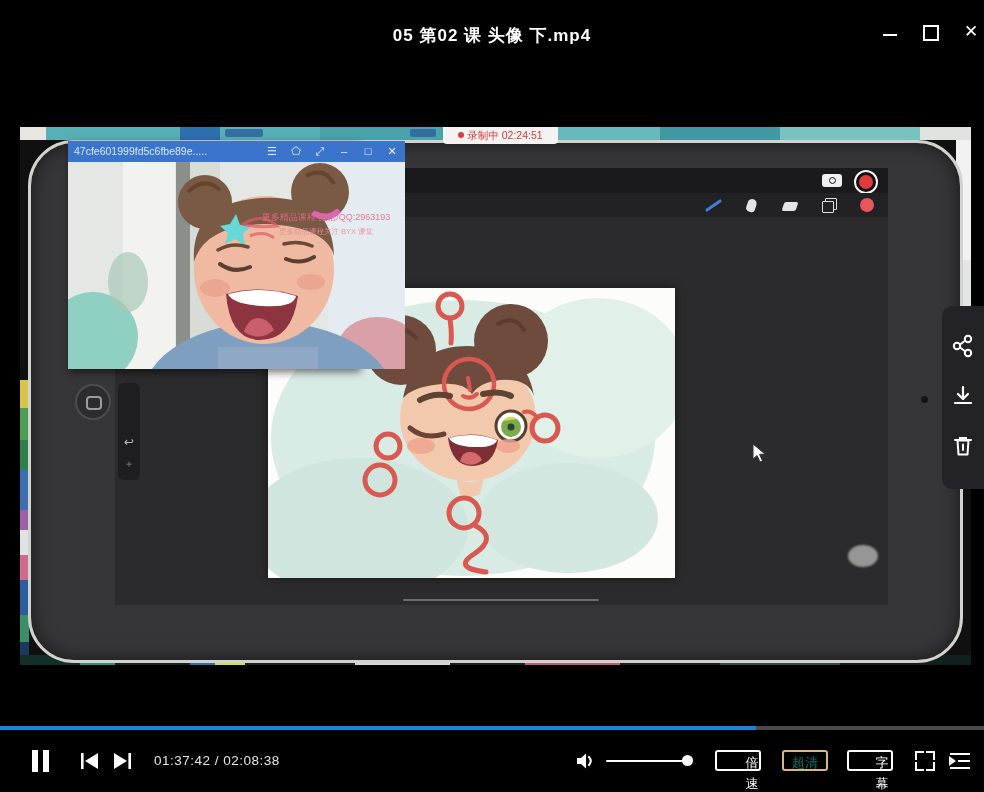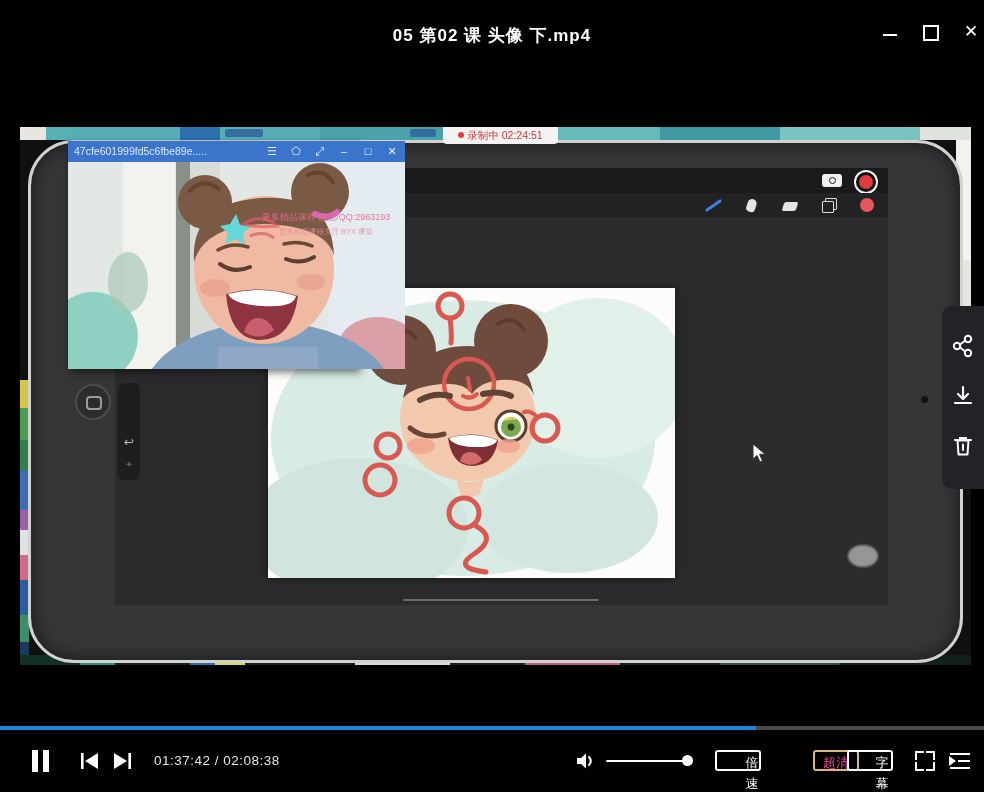--- a/index.html
+++ b/index.html
@@ -303,21 +303,21 @@
   <div class="abs time">01:37:42 / 02:08:38</div>
 
   <svg class="abs speaker" viewBox="0 0 22 20">
     <path d="M2,7 L6,7 L11,2.5 L11,17.5 L6,13 L2,13 Z" fill="#fff"></path>
     <path d="M14,6 q3.5,4 0,8" stroke="#fff" stroke-width="2" fill="none" stroke-linecap="round"></path>
   </svg>
   <div class="abs vol-track"></div>
   <div class="abs vol-handle"></div>
 
   <button class="abs pill pill-speed">倍速</button>
-  <button class="abs pill pill-quality" style="border-color:#d9b87c;color:#ec4899;margin-left:31px;">超清</button>
+  <button class="abs pill pill-quality" style="border-color:#d9b87c;color:#0f766e;">超清</button>
   <button class="abs pill pill-sub">字幕</button>
 
   <div class="abs fs">
     <i class="tl"></i>
       <i class="tr"></i>
       <i class="bl"></i>
       <i class="br"></i>
   </div>
   <div class="abs queue">
     <i style="top:1px;width:20px;"></i>

